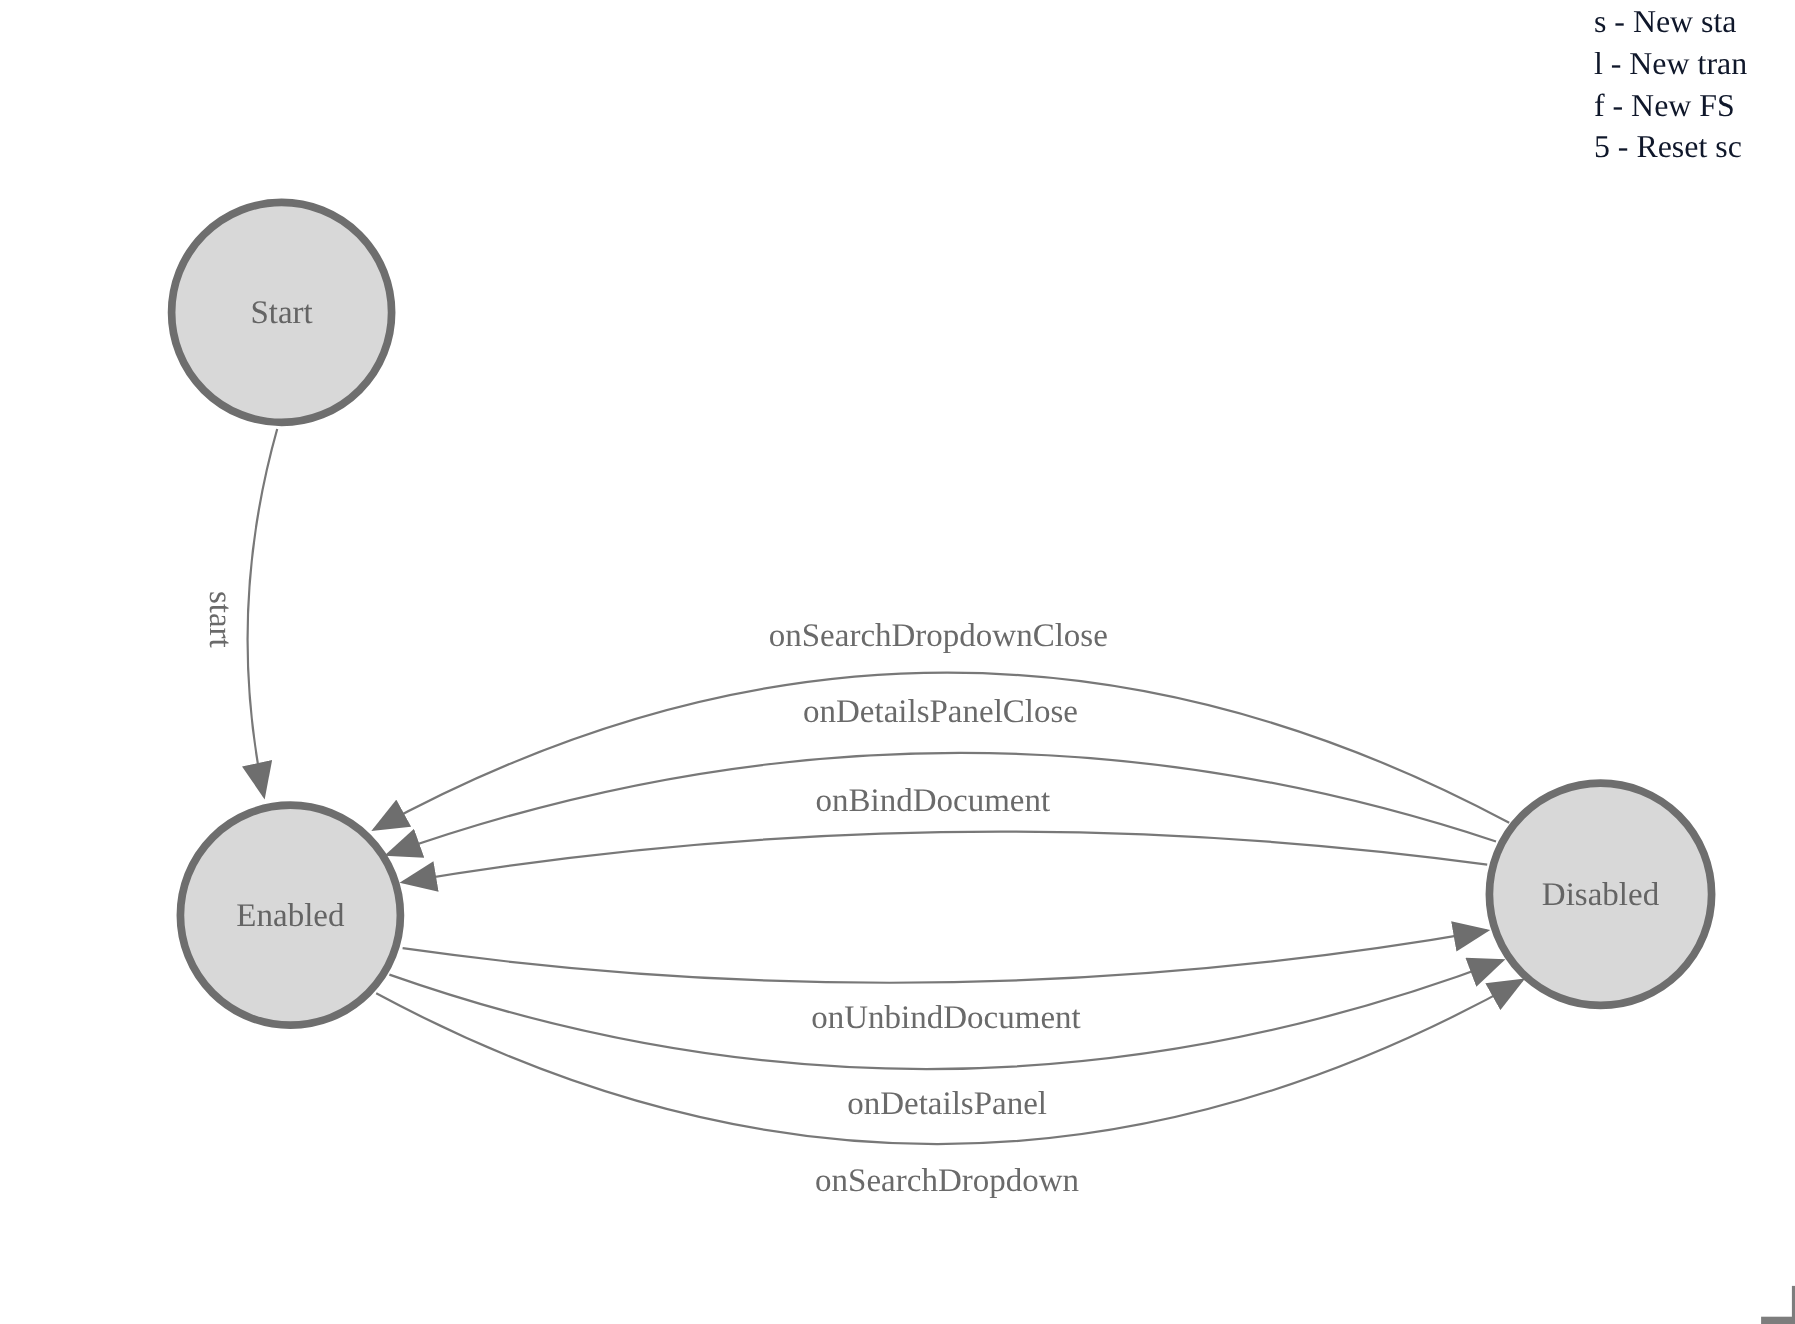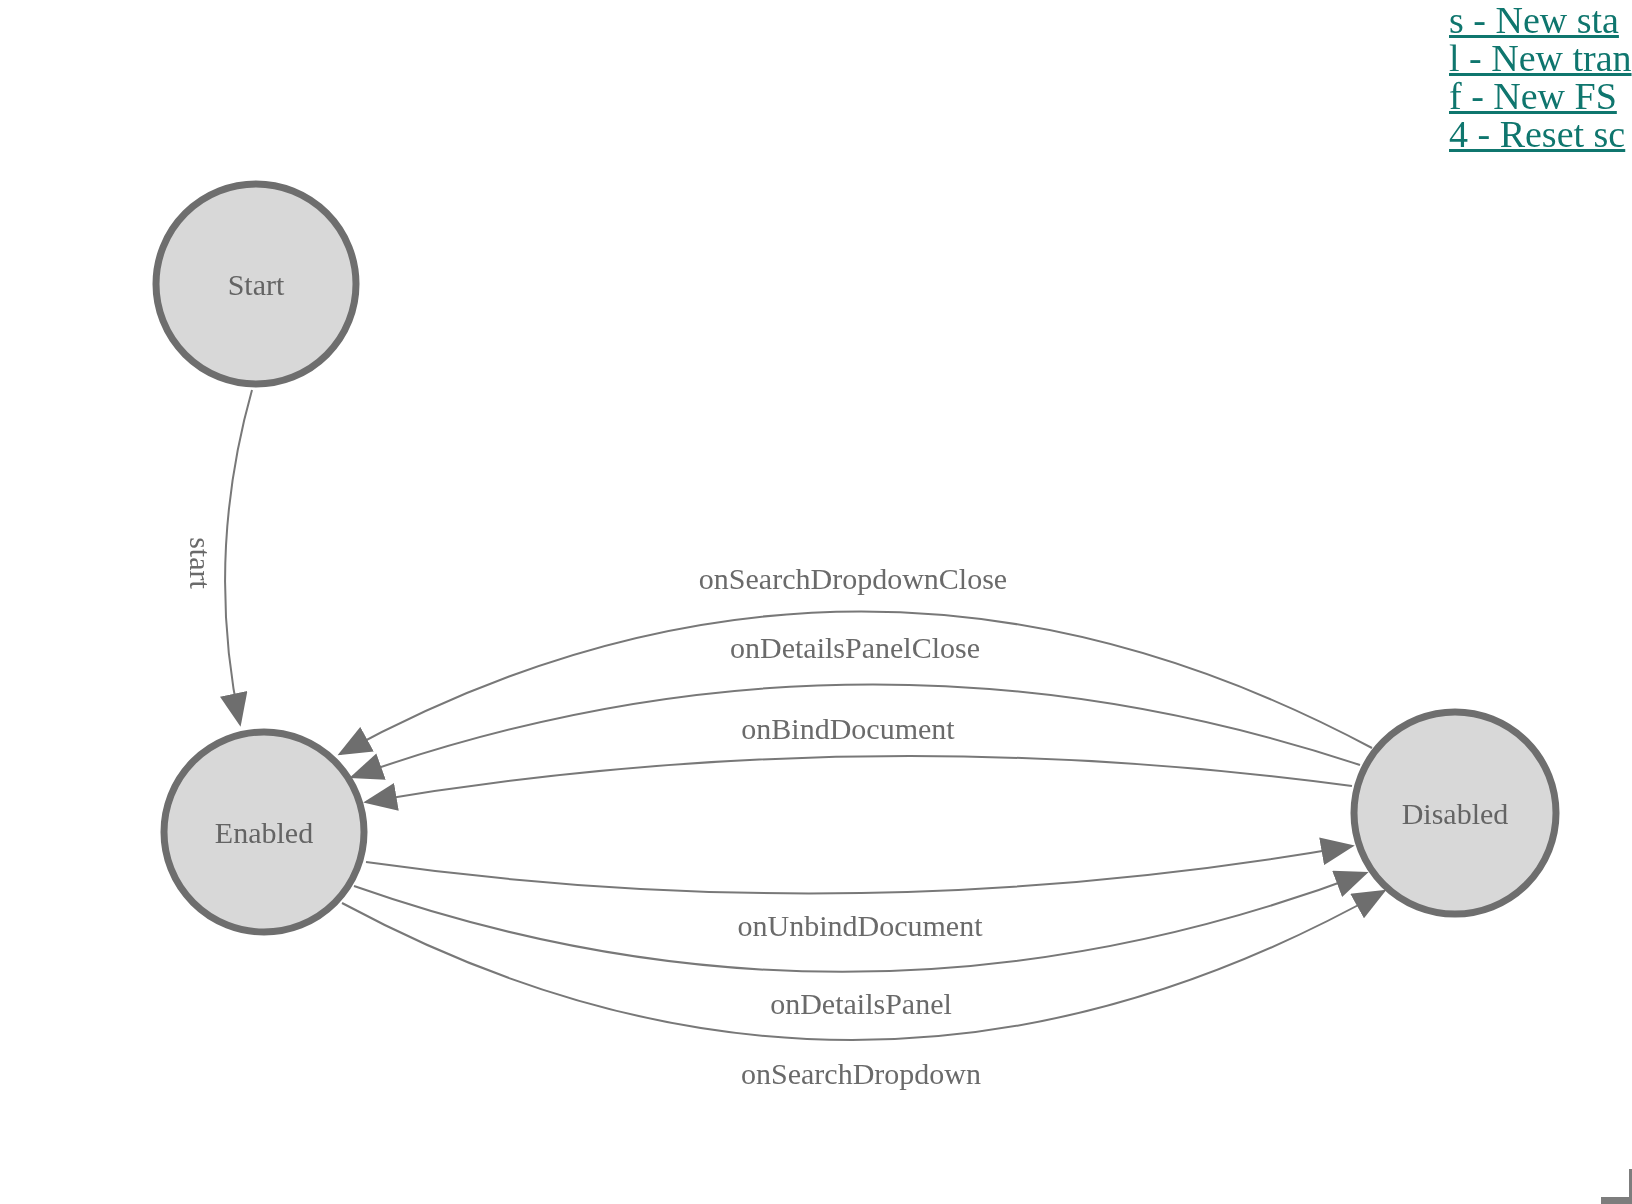--- a/index.html
+++ b/index.html
@@ -38,25 +38,24 @@
   }
   .edge-label {
     fill: #6a6a6a;
     font-size: 30px;
     font-family: "Liberation Serif", serif;
   }
   .legend {
     position: absolute;
     left: 1449px;
     top: 1px;
-    color: #0f766e;
-    font-size: 38px;
+    color: #0f172a;
+    font-size: 29px;
     line-height: 38px;
     white-space: nowrap;
-    text-decoration: underline;
   }
   .corner-rect {
     fill: #7d7d7d;
   }
 </style>
 </head>
 <body>
 
 <div class="stage">
 
@@ -109,16 +108,16 @@
     <g>
       <rect class="corner-rect" x="1629" y="1169" width="3.5" height="30"></rect>
       <rect class="corner-rect" x="1601" y="1197" width="31" height="8"></rect>
     </g>
   </svg>
 
   <div class="legend">
     <div>s - New sta</div>
     <div>l - New tran</div>
     <div>f - New FS</div>
-    <div>4 - Reset sc</div>
+    <div>5 - Reset sc</div>
   </div>
 
 </div>
 
 </body></html>

